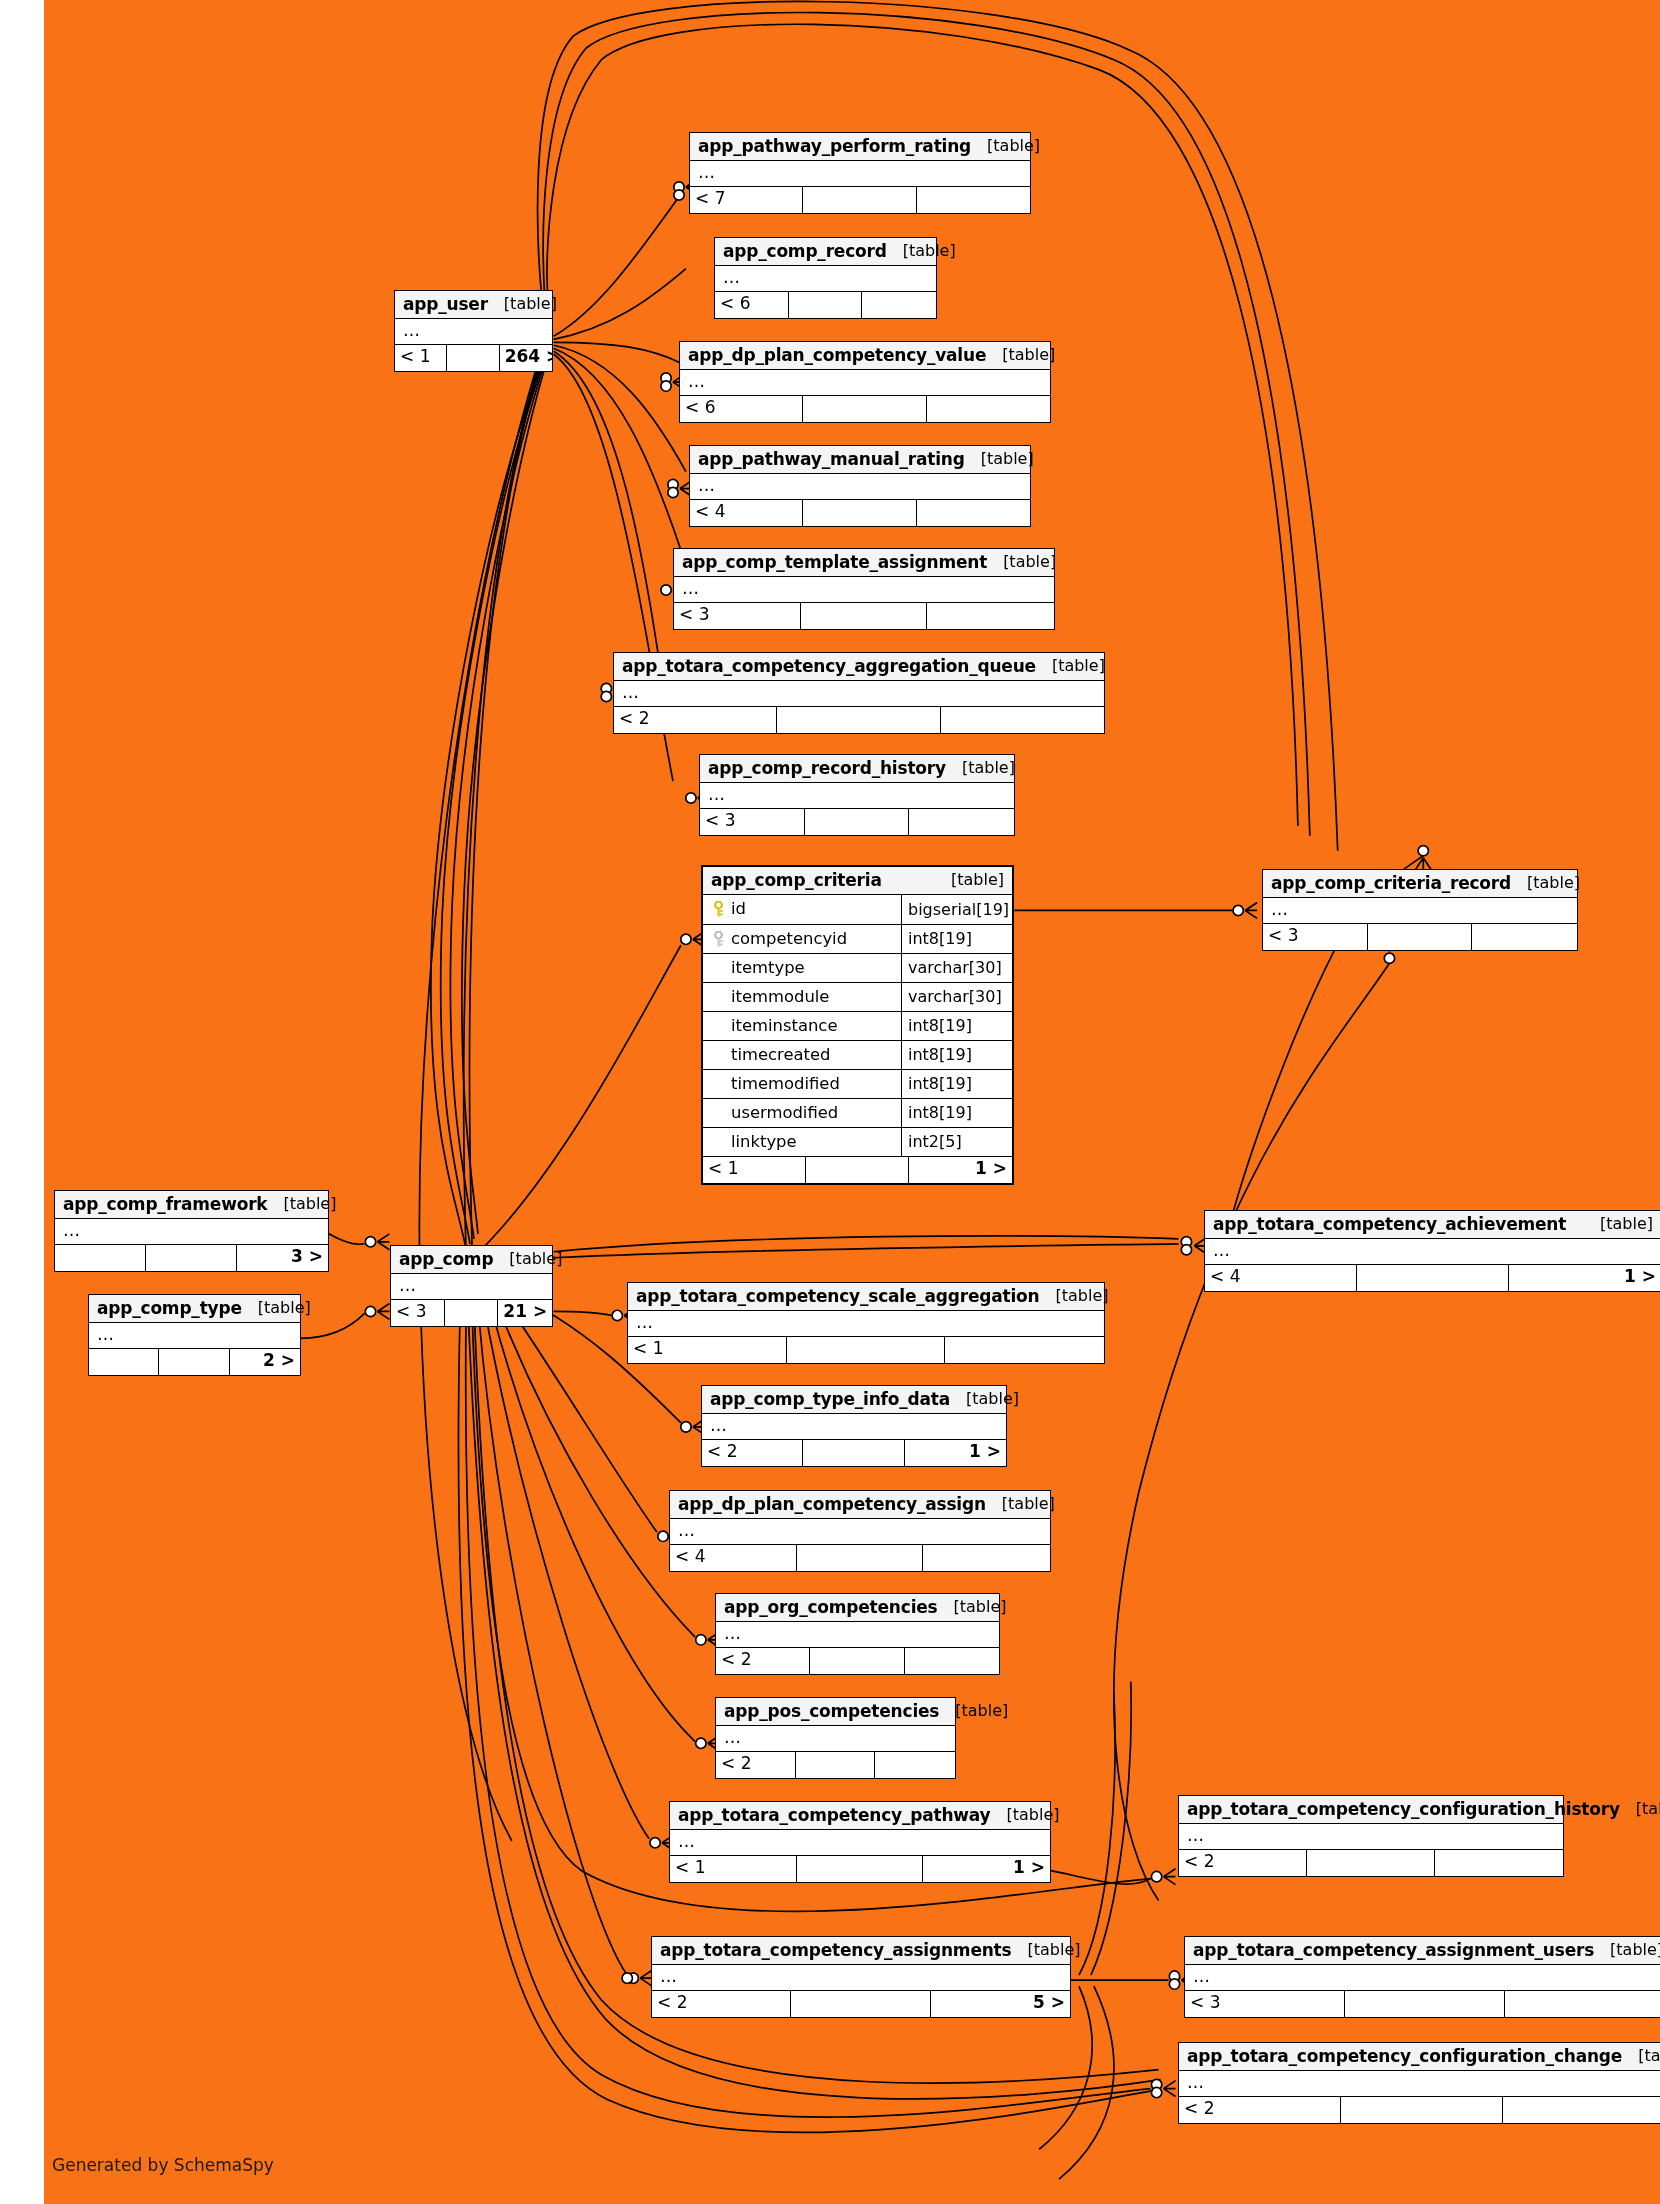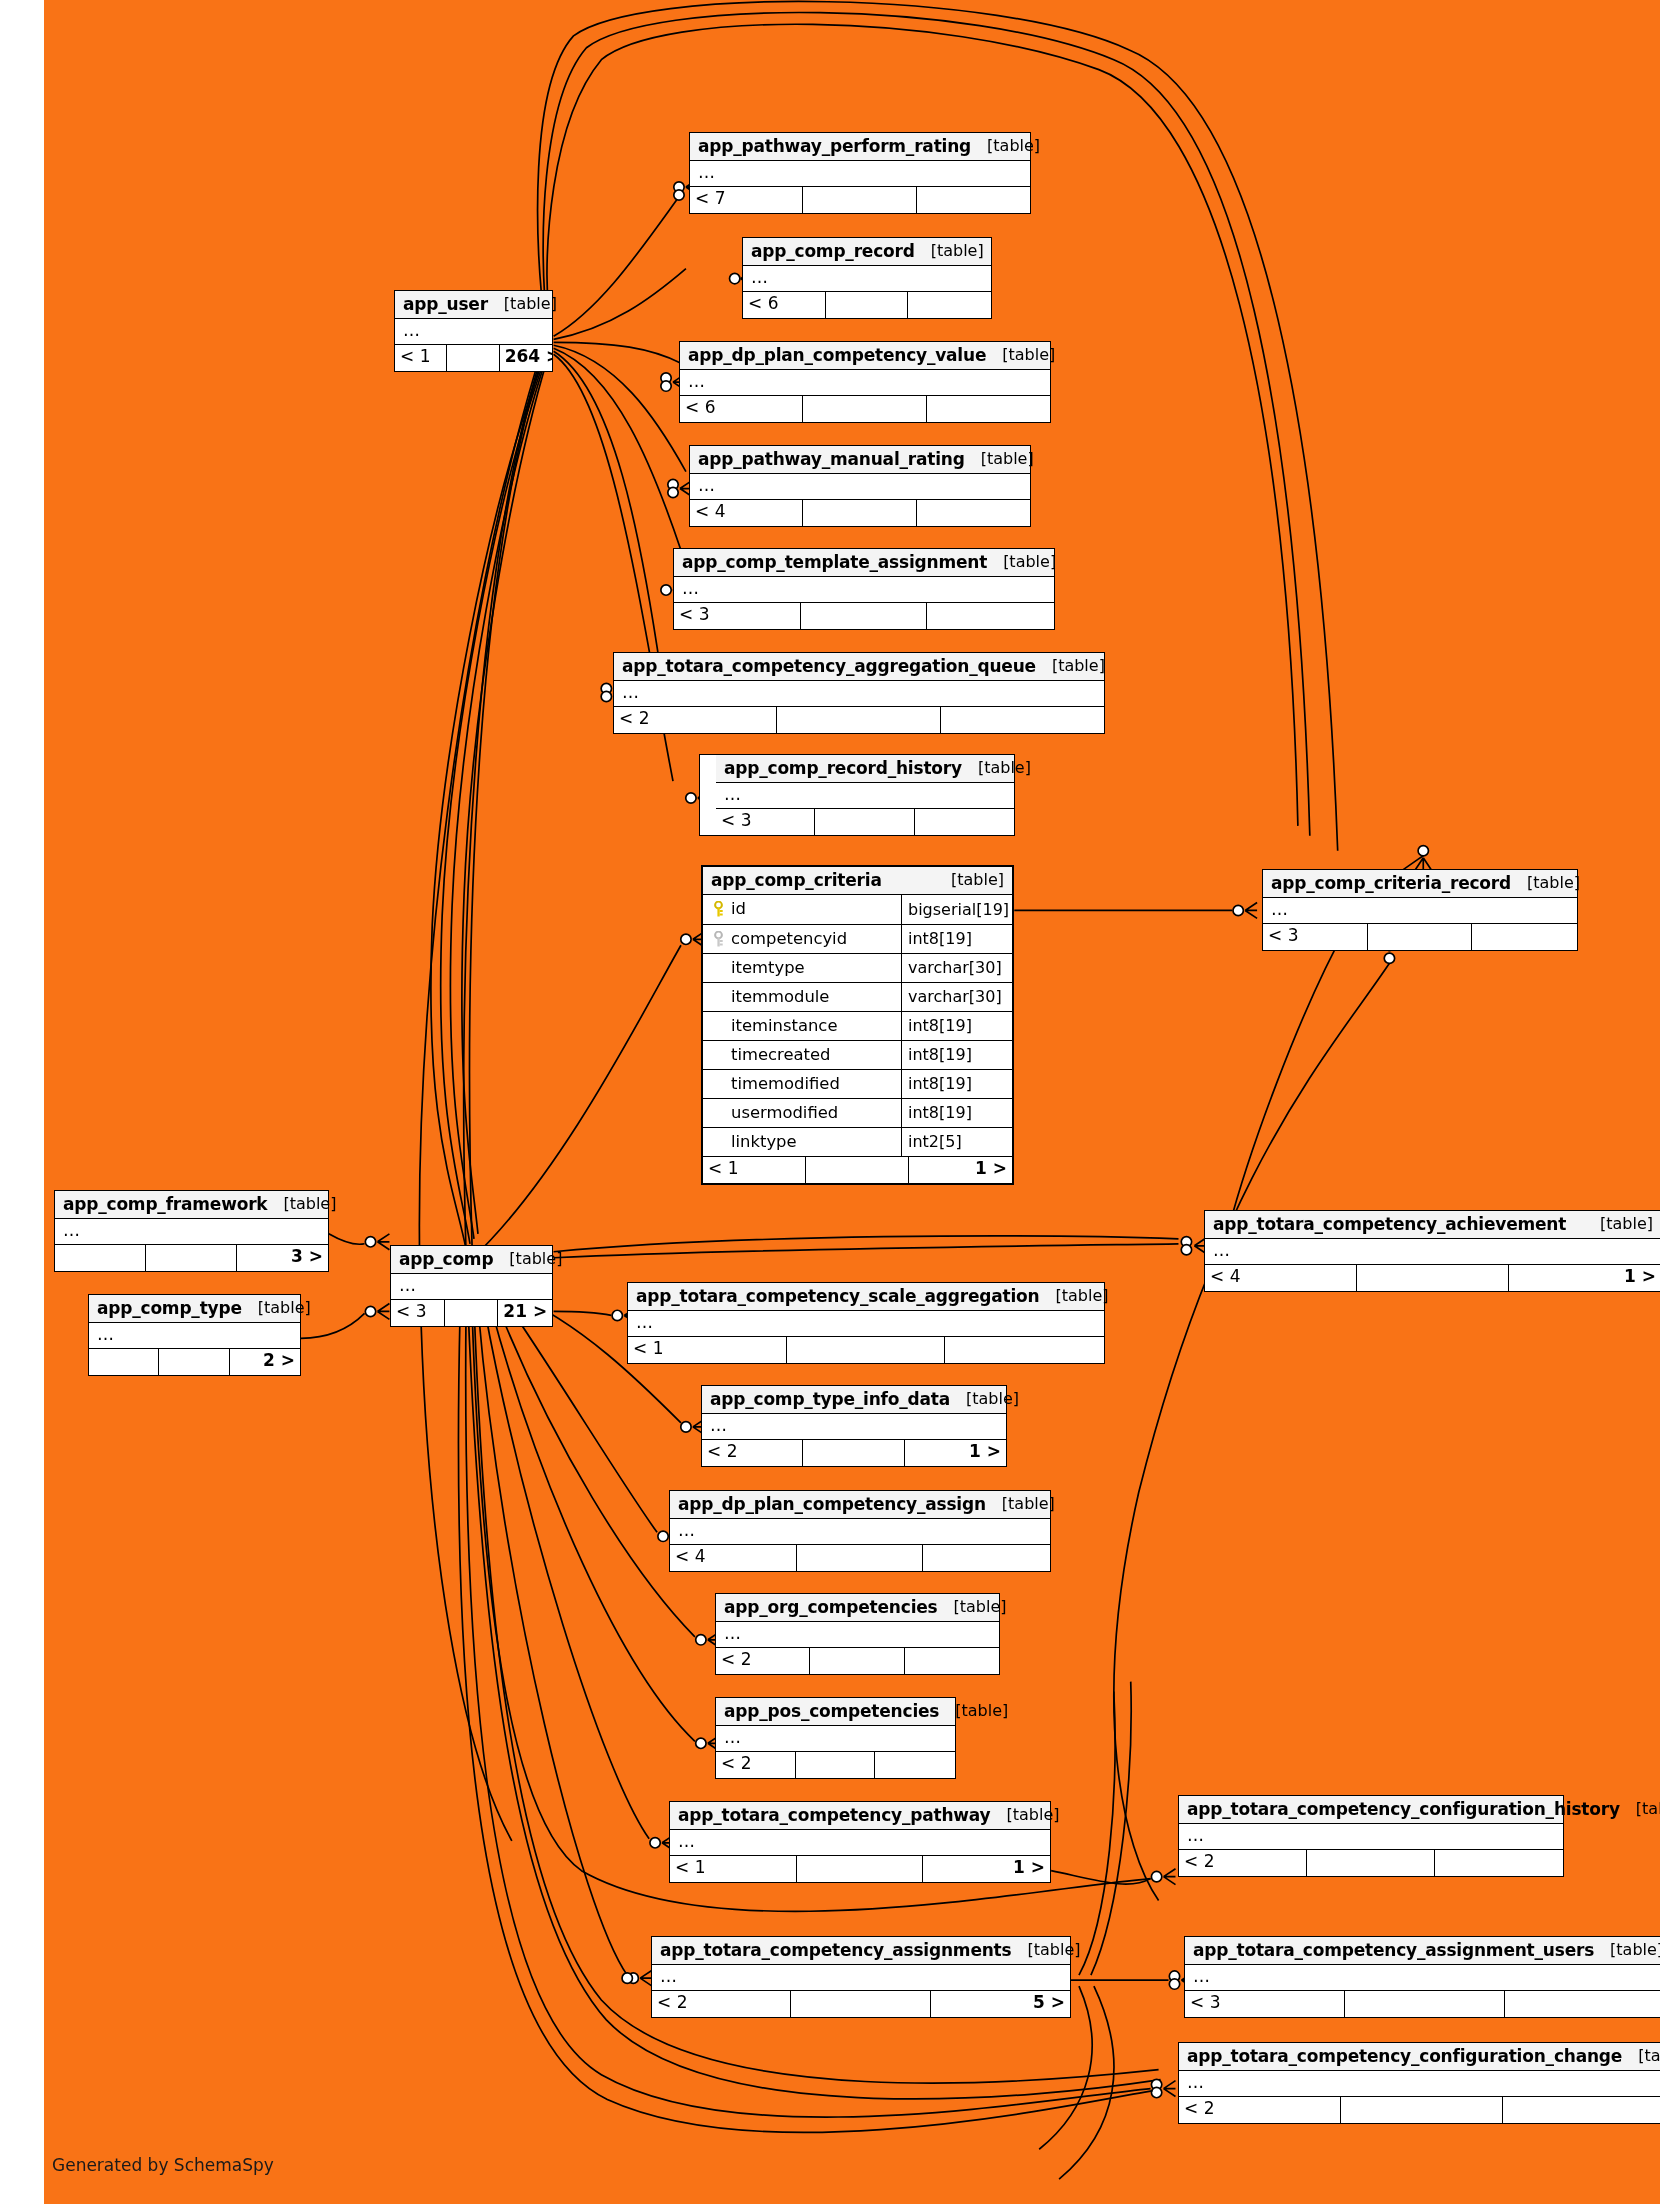--- a/index.html
+++ b/index.html
@@ -350,21 +350,21 @@
     <div class="tbl-body">
       <div class="ellipsis-row">…</div>
     </div>
     <div class="footer-row">
       <div class="footer-cell">&lt; 7</div>
       <div class="footer-cell mid"></div>
       <div class="footer-cell"></div>
     </div>
   </div>
 
-  <div class="table-node" style="left:698px; top:237px; width:250px;">
+  <div class="table-node" style="left:670px; top:237px; width:223px;">
     <div class="tbl-head">
       <span class="tbl-name">app_comp_record</span>
       <span class="tbl-tag">[table]</span>
     </div>
     <div class="tbl-body">
       <div class="ellipsis-row">…</div>
     </div>
     <div class="footer-row">
       <div class="footer-cell">&lt; 6</div>
       <div class="footer-cell mid"></div>
@@ -440,21 +440,21 @@
     <div class="tbl-body">
       <div class="ellipsis-row">…</div>
     </div>
     <div class="footer-row">
       <div class="footer-cell">&lt; 2</div>
       <div class="footer-cell mid"></div>
       <div class="footer-cell"></div>
     </div>
   </div>
 
-  <div class="table-node" style="left:655px; top:754px; width:316px;padding-left:16px;">
+  <div class="table-node" style="left:655px; top:754px; width:316px;">
     <div class="tbl-head">
       <span class="tbl-name">app_comp_record_history</span>
       <span class="tbl-tag">[table]</span>
     </div>
     <div class="tbl-body">
       <div class="ellipsis-row">…</div>
     </div>
     <div class="footer-row">
       <div class="footer-cell">&lt; 3</div>
       <div class="footer-cell mid"></div>

